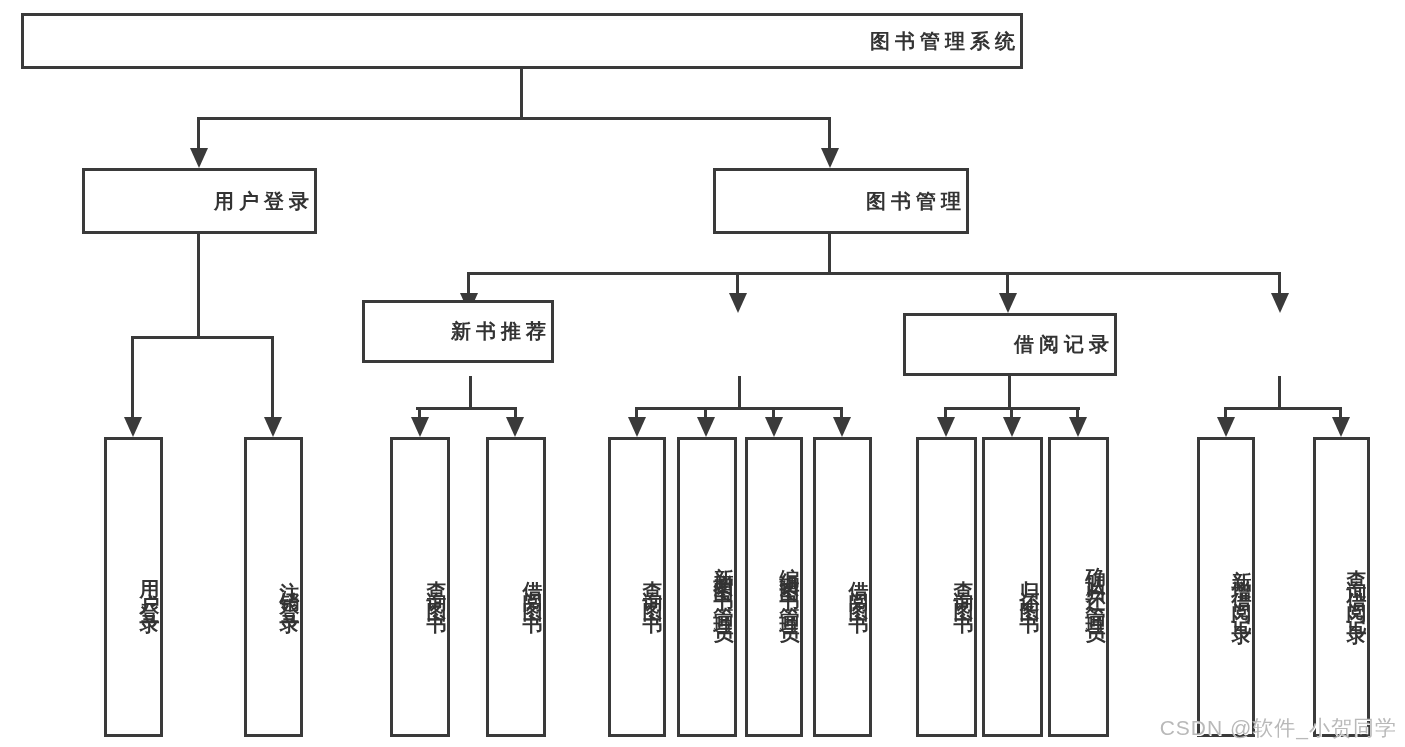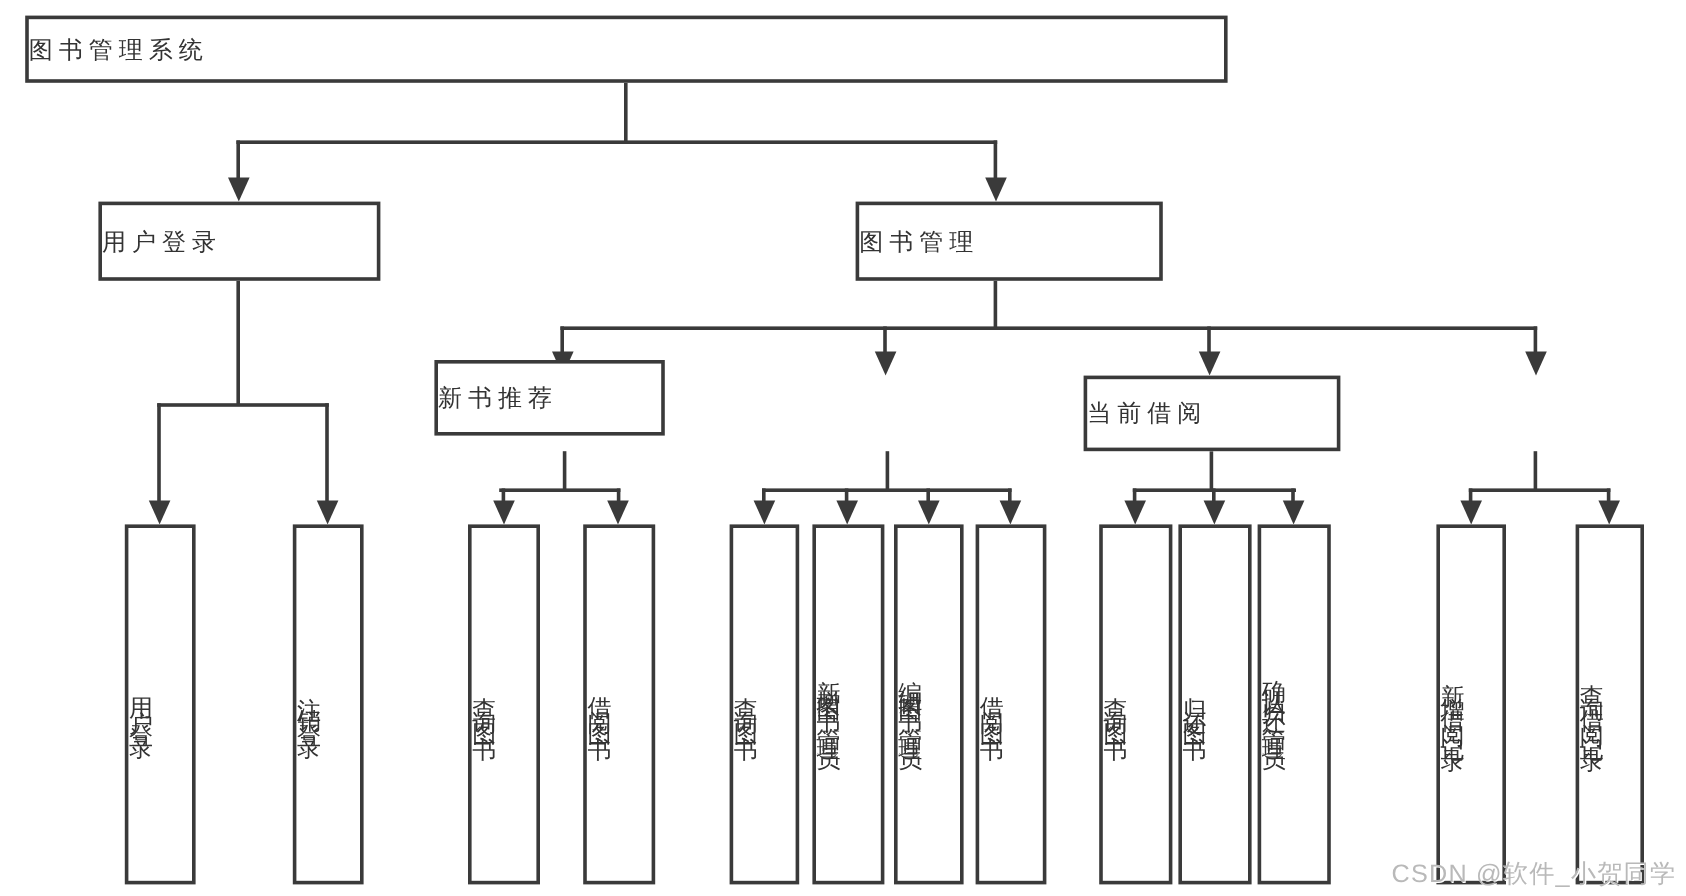--- a/index.html
+++ b/index.html
@@ -11,22 +11,23 @@
     position:relative;
     width:1405px; height:747px;
     background:var(--background,#ffffff);
     overflow:hidden;
   }
   .box{
     position:absolute;
     box-sizing:border-box;
     background:var(--node-bg,#ffffff);
     border:3px solid var(--line,#3a3a3a);
-    display:flex; align-items:center; justify-content:flex-start;
+    display:flex; align-items:center; justify-content:flex-end;
     color:var(--text,#333333);
+    font-weight:bold;
   }
   .hlabel{
     font-size:20px;
     letter-spacing:5px;
     white-space:nowrap;
     color:var(--text,#333333);
   }
   .vlabel{
     writing-mode:vertical-rl;
     text-orientation:mixed;
@@ -136,21 +137,21 @@
     <span class="hlabel">用户登录</span>
   </div>
   <div class="box" style="left:713px;top:168px;width:256px;height:66px">
     <span class="hlabel">图书管理</span>
   </div>
 
   <div class="box" style="left:362px;top:300px;width:192px;height:63px">
     <span class="hlabel">新书推荐</span>
   </div>
   <div class="box" style="left:903px;top:313px;width:214px;height:63px">
-    <span class="hlabel">当前借阅</span>
+    <span class="hlabel">借阅记录</span>
   </div>
 
   <div class="box" style="left:104px;top:437px;width:59px;height:300px">
     <span class="vlabel">用户登录</span>
   </div>
   <div class="box" style="left:244px;top:437px;width:59px;height:300px">
     <span class="vlabel">注销登录</span>
   </div>
 
   <div class="box" style="left:390px;top:437px;width:60px;height:300px">

